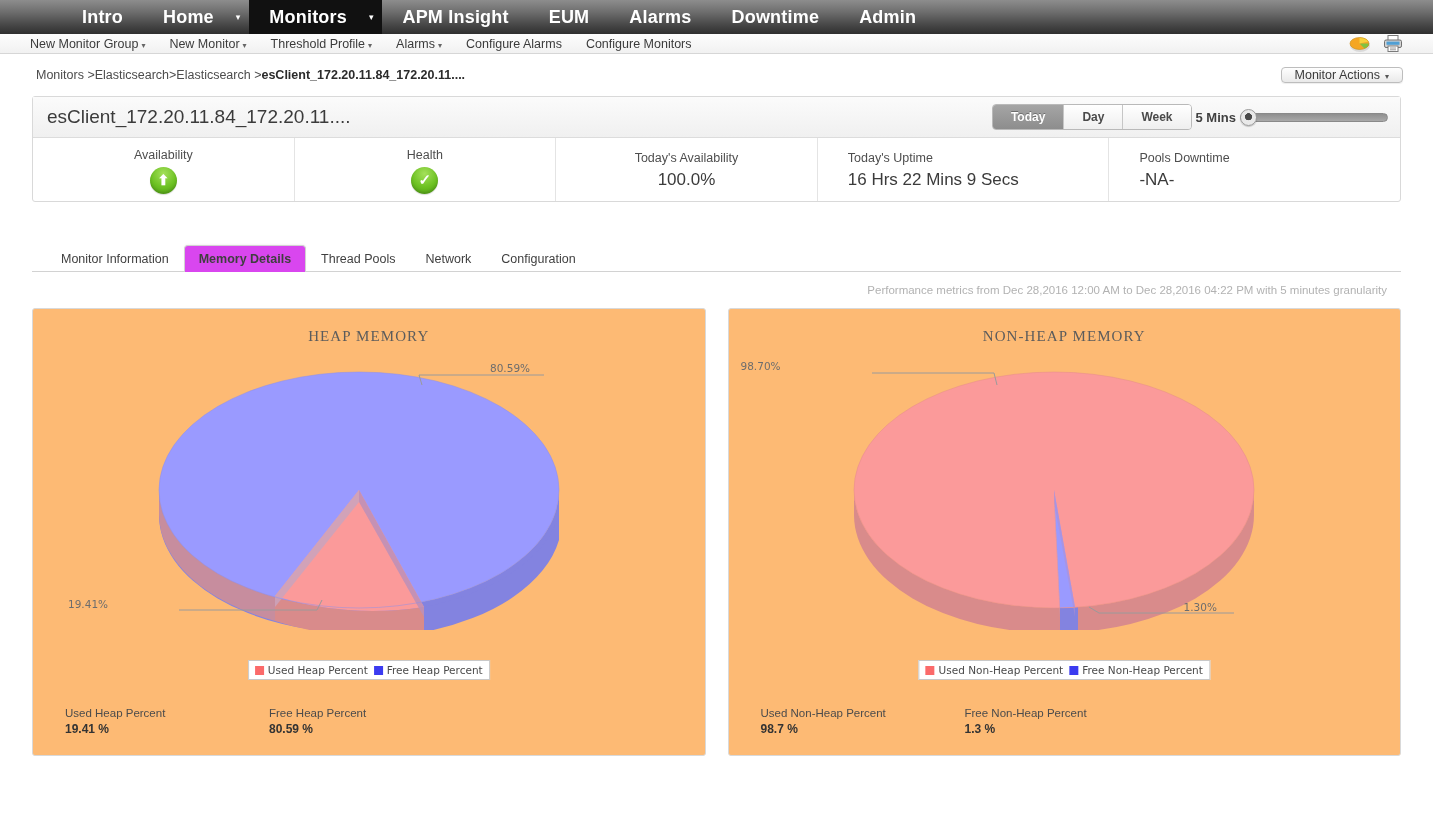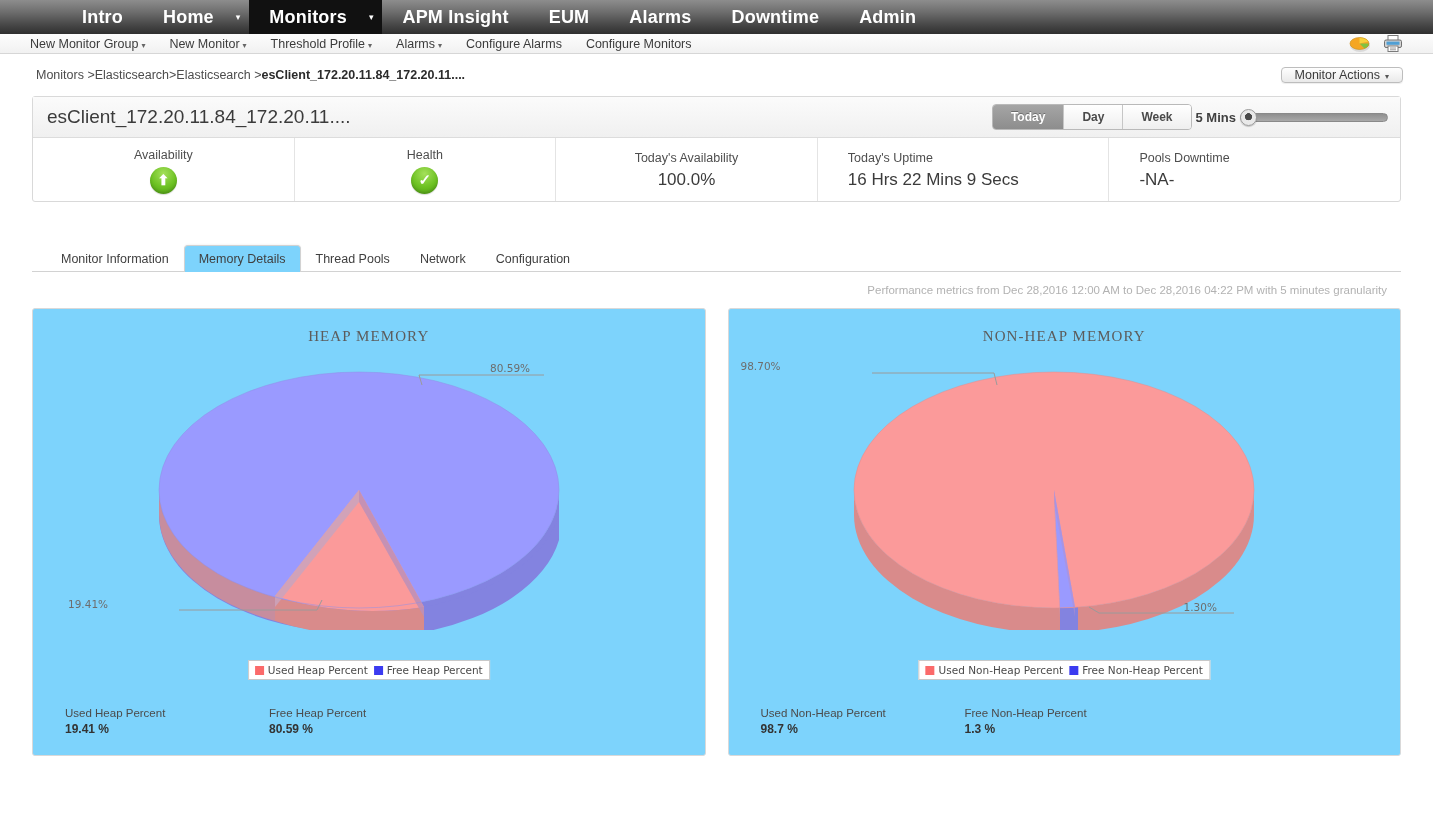--- a/index.html
+++ b/index.html
@@ -172,22 +172,22 @@
     color:#3f3f3f;
     padding:6px 14px;
     cursor:pointer;
     border:1px solid transparent;
     border-bottom:none;
     position:relative;
     top:1px;
     white-space:nowrap;
   }
   .tab.sel {
-    font-weight:normal;
-    background:#7dd3fc;
+    font-weight:bold;
+    background:#d946ef;
     border-color:#d2d2d2;
     border-top-left-radius:4px;
     border-top-right-radius:4px;
     box-shadow:0 -1px 2px rgba(0,0,0,.04);
   }
   .metrics-note {
     text-align:right;
     font-size:11.5px;
     color:#b2b2b2;
     margin:12px 46px 0 0;
@@ -196,21 +196,21 @@
   
   .cards {
     display:flex;
     gap:22px;
     margin:12px 32px 0 32px;
   }
   .card {
     flex:1;
     border:1px solid #d9d9d9;
     border-radius:3px;
-    background:#7dd3fc;
+    background:#fdba74;
     height:448px;
     position:relative;
   }
   .card-title {
     text-align:center;
     font-family:"Liberation Serif", serif;
     font-size:15px;
     letter-spacing:1.1px;
     color:#5c5c5c;
     padding-top:19px;

